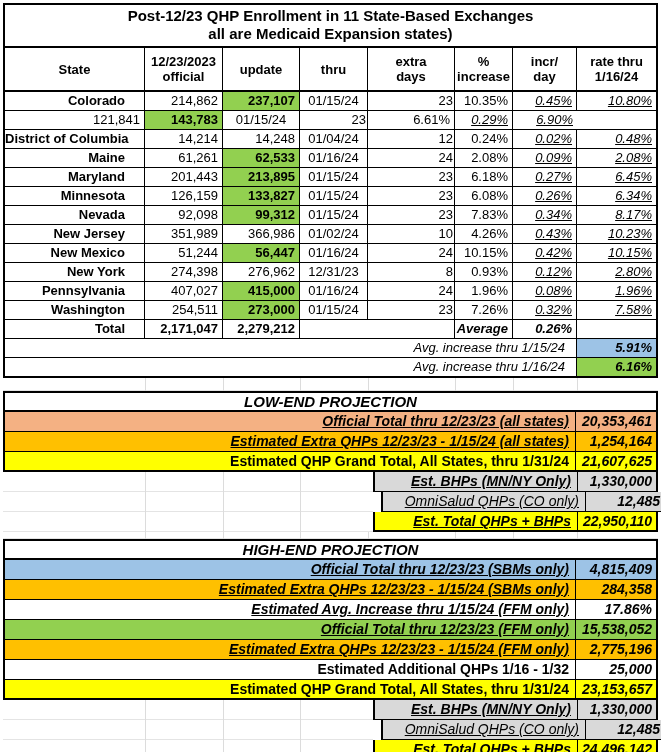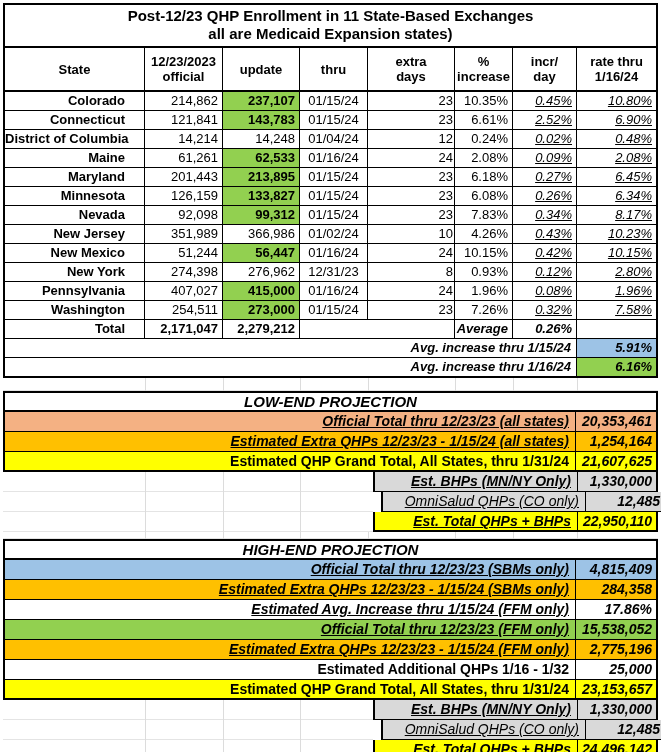--- a/index.html
+++ b/index.html
@@ -18,21 +18,21 @@
   .st{font-weight:bold;text-align:right;padding-right:19px;}
   .num{text-align:right;padding-right:4px;}
   .b{font-weight:bold;}
   .it{font-style:italic;text-decoration:underline;}
   .ctr{text-align:center;}
   .pad7{padding-right:1px;}
   .hl{background:var(--c-green);font-weight:bold;}
   .blank2{grid-column:4/6;}
   .avgl{grid-column:6/7;text-align:right;padding-right:4px;font-weight:bold;font-style:italic;}
   .avgv{text-align:right;padding-right:4px;font-weight:bold;font-style:italic;}
-  .arow .alabel{grid-column:1/8;text-align:right;padding-right:5px;font-weight:bold;font-style:italic;}
+  .arow .alabel{grid-column:1/8;text-align:right;padding-right:11px;font-weight:normal;font-style:italic;}
   .arow .aval{grid-column:8/9;text-align:right;padding-right:4px;font-weight:bold;font-style:italic;}
   .arow2{border-bottom:none;}
   .bgblue{background:var(--c-blue);}
   .bggreen{background:var(--c-green);}
 
   
   .gap{width:655px;}
   .glines{background:
     linear-gradient(#dcdcdc,#dcdcdc) 142px 0/1px 100% no-repeat,
     linear-gradient(#dcdcdc,#dcdcdc) 220px 0/1px 100% no-repeat,
@@ -115,27 +115,26 @@
     <div class="c st">Colorado</div>
     <div class="c num">214,862</div>
     <div class="c num hl">237,107</div>
     <div class="c ctr">01/15/24</div>
     <div class="c num pad7">23</div>
     <div class="c num">10.35%</div>
     <div class="c num it">0.45%</div>
     <div class="c num it">10.80%</div>
   </div>
         <div class="grid row">
-    <div class="c st">Connecticut</div>
     <div class="c num">121,841</div>
     <div class="c num hl">143,783</div>
     <div class="c ctr">01/15/24</div>
     <div class="c num pad7">23</div>
     <div class="c num">6.61%</div>
-    <div class="c num it">2.52%</div>
+    <div class="c num it">0.29%</div>
     <div class="c num it">6.90%</div>
   </div>
         <div class="grid row">
     <div class="c st">District of Columbia</div>
     <div class="c num">14,214</div>
     <div class="c num">14,248</div>
     <div class="c ctr">01/04/24</div>
     <div class="c num pad7">12</div>
     <div class="c num">0.24%</div>
     <div class="c num it">0.02%</div>

